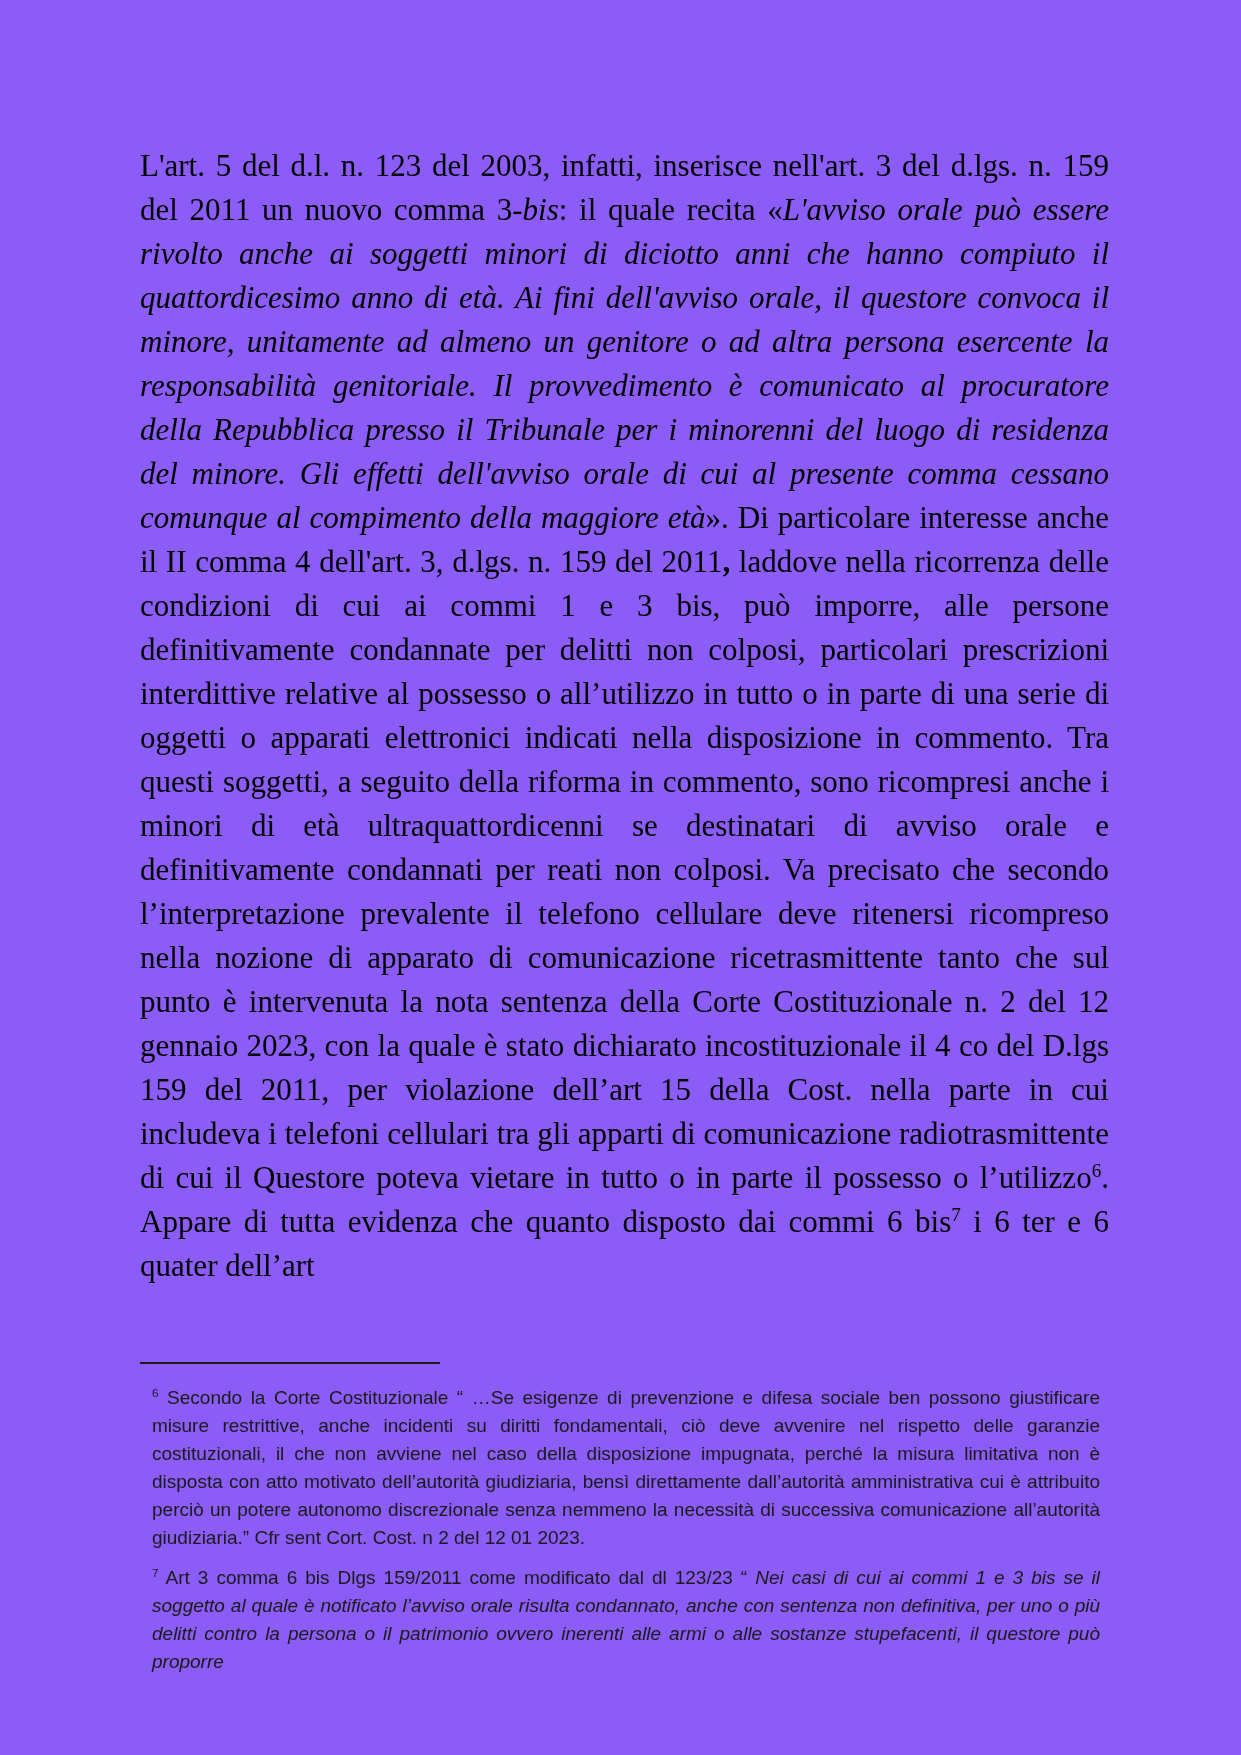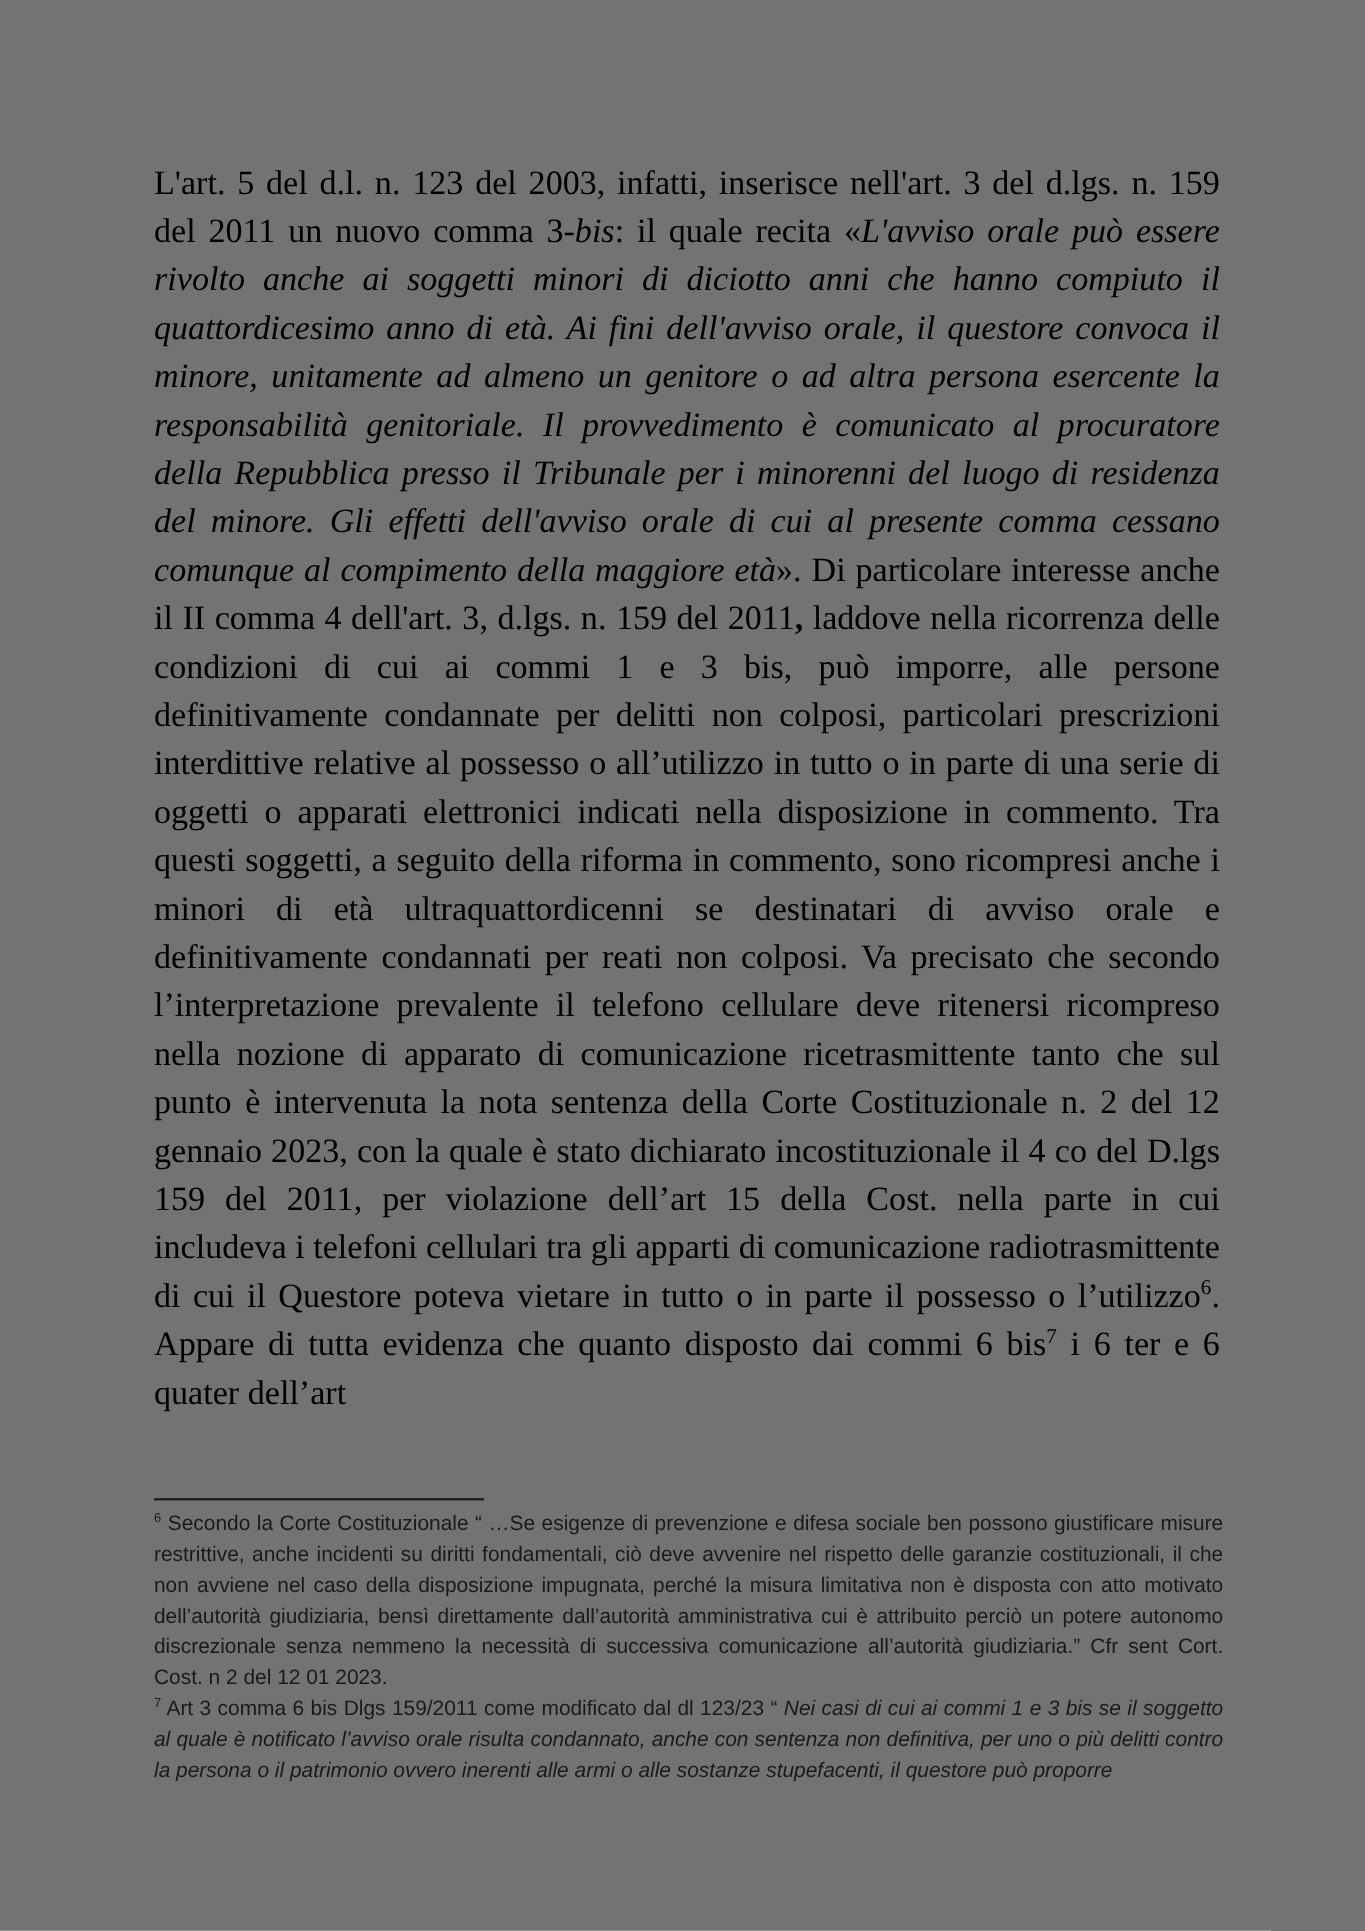--- a/index.html
+++ b/index.html
@@ -5,21 +5,21 @@
   html, body { margin: 0; padding: 0; }
   body {
     width: 1241px; height: 1755px;
     background: #ffffff;
     position: relative;
     overflow: hidden;
     font-family: "Liberation Serif", serif;
   }
   .page {
     position: absolute; inset: 0;
-    background: #737373;
+    background: #8b5cf6;
   }
   .body-text {
     position: absolute;
     left: 140px; top: 144px;
     width: 969px;
     margin: 0;
     font-family: "Liberation Serif", serif;
     font-size: 31px;
     line-height: 44px;
     color: #000000;
@@ -43,21 +43,21 @@
     position: absolute;
     left: 140px; top: 1372px;
     width: 972px;
     font-family: "Liberation Sans", sans-serif;
     font-size: 19px;
     line-height: 28px;
     color: #1a1a1a;
     text-align: justify;
     text-justify: inter-word;
   }
-  .footnote { margin: 0; }
+  .footnote { margin: 12px; }
 </style>
 </head>
 <body style="background: rgb(255, 255, 255);">
 
 <div class="page">
   <p class="body-text" style="color: rgb(0, 0, 0);"><span>L'art. 5 del d.l. n. 123 del 2003, infatti, inserisce nell'art. 3 del d.lgs. n. 159 del 2011 un nuovo comma 3-</span><span class="it">bis</span><span>: il quale recita «</span><span class="it">L'avviso orale può essere rivolto anche ai soggetti minori di diciotto anni che hanno compiuto il quattordicesimo anno di età. Ai fini dell'avviso orale, il questore convoca il minore, unitamente ad almeno un genitore o ad altra persona esercente la responsabilità genitoriale. Il provvedimento è comunicato al procuratore della Repubblica presso il Tribunale per i minorenni del luogo di residenza del minore. Gli effetti dell'avviso orale di cui al presente comma cessano comunque al compimento della maggiore età</span><span>».  Di particolare interesse anche il II comma 4 dell'art. 3, d.lgs. n. 159 del 2011</span><span class="b">,</span><span> laddove nella ricorrenza delle condizioni di cui ai commi 1 e 3 bis, può imporre, alle persone definitivamente condannate per delitti non colposi, particolari prescrizioni interdittive relative al possesso o all’utilizzo in tutto o in parte di una serie di oggetti o apparati elettronici indicati nella disposizione in commento. Tra questi soggetti, a seguito della riforma in commento, sono ricompresi anche i minori di età ultraquattordicenni se destinatari di avviso orale e definitivamente condannati per reati non colposi. Va precisato che secondo l’interpretazione prevalente il telefono cellulare deve ritenersi ricompreso nella nozione di apparato di comunicazione ricetrasmittente tanto che sul punto è intervenuta la nota sentenza della Corte Costituzionale n. 2 del 12 gennaio 2023, con la quale è stato dichiarato incostituzionale il 4 co del D.lgs 159 del 2011, per violazione dell’art 15 della Cost. nella parte in cui includeva i telefoni cellulari tra gli apparti di comunicazione radiotrasmittente di cui il Questore poteva vietare in tutto o in parte il possesso o l’utilizzo</span><sup>6</sup><span>. Appare di tutta evidenza che quanto disposto dai commi 6 bis</span><sup>7</sup><span> i 6 ter e 6 quater dell’art</span></p>
   <div class="footnote-separator" style="background: rgb(26, 26, 26);"></div>
   <section class="footnotes">
       <div class="footnote"><sup>6</sup><span> Secondo la Corte Costituzionale “  …Se esigenze di prevenzione e difesa sociale ben possono giustificare misure restrittive, anche incidenti su diritti fondamentali, ciò deve avvenire nel rispetto delle garanzie costituzionali, il che non avviene nel caso della disposizione impugnata, perché la misura limitativa non è disposta con atto motivato dell’autorità giudiziaria, bensì direttamente dall’autorità amministrativa cui è attribuito perciò un potere autonomo discrezionale senza nemmeno la necessità di successiva comunicazione all’autorità giudiziaria.” Cfr sent Cort. Cost. n 2 del 12 01 2023.</span></div>
       <div class="footnote"><sup>7</sup><span> Art 3 comma 6 bis Dlgs 159/2011 come modificato dal dl 123/23 “ </span><span class="it">Nei casi di cui ai commi 1 e 3 bis se il soggetto al quale è notificato l’avviso orale risulta condannato, anche con sentenza non definitiva, per uno o più delitti contro la persona o il patrimonio ovvero inerenti alle armi o alle sostanze stupefacenti, il questore può proporre</span></div>

